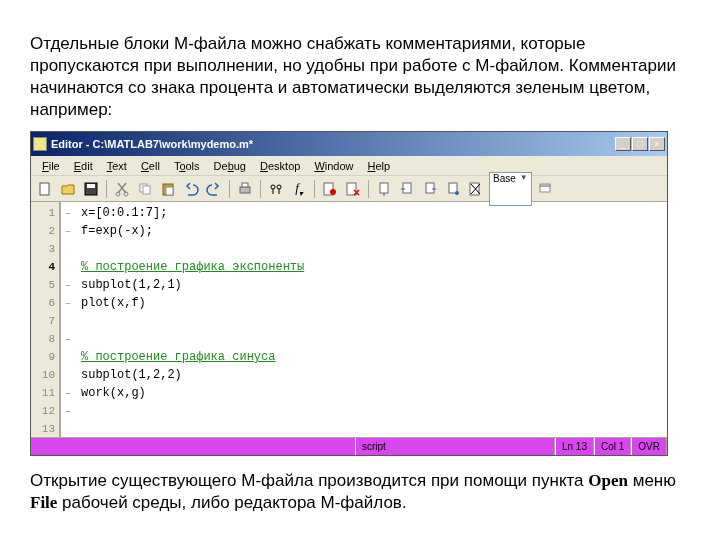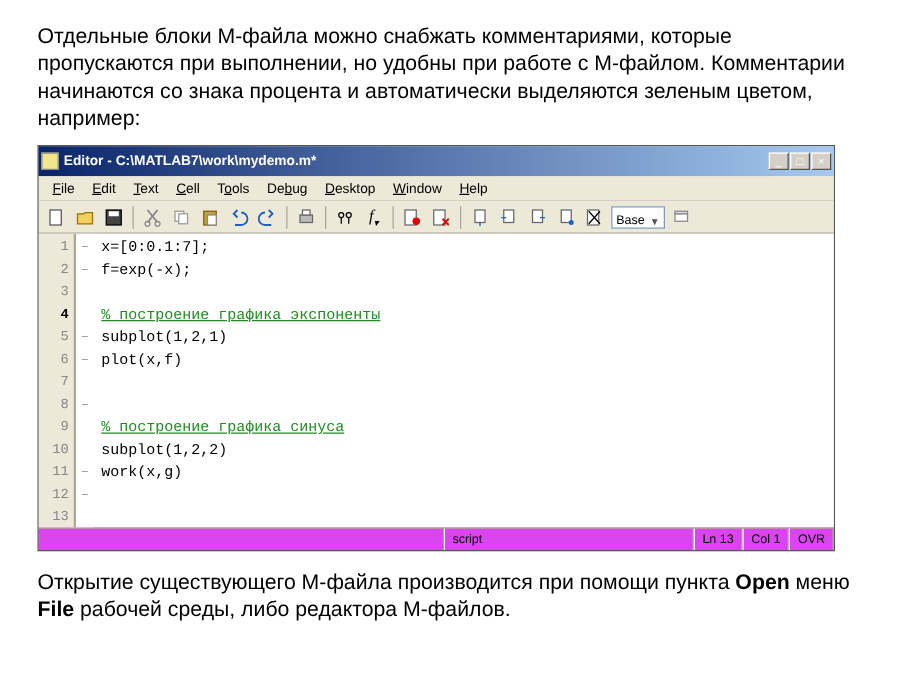--- a/index.html
+++ b/index.html
@@ -5,20 +5,21 @@
   * { margin: 0; padding: 0; box-sizing: border-box; }
   body {
     font-family: Arial, sans-serif;
     background: #fff;
     width: 720px;
     height: 540px;
     overflow: hidden;
   }
   .page {
     padding: 18px 30px 10px 30px;
+    margin-top: 15px;
   }
   .intro-text {
     font-size: 17px;
     line-height: 1.3;
     color: #000;
     margin-bottom: 10px;
   }
   .editor-window {
     border: 1px solid #555;
     width: 638px;
@@ -90,26 +91,26 @@
     cursor: pointer;
   }
   .tbtn svg { width: 16px; height: 16px; }
   .tsep {
     width: 1px;
     height: 18px;
     background: #aca899;
     margin: 0 2px;
   }
   .tdrop {
-    height: 18px;
+    height: 34px;
     background: #fff;
     border: 1px solid #7f9db9;
     font-size: 10px;
     display: flex;
-    align-items: flex-end;
+    align-items: flex-start;
     padding: 0 3px;
     gap: 4px;
   }
   .tdrop .arrow { font-size: 8px; color: #555; }
   .editor-body {
     display: flex;
     background: #fff;
     height: 235px;
     overflow: hidden;
   }
@@ -171,21 +172,21 @@
     display: flex;
     align-items: center;
   }
   .sb-spacer { flex: 1; }
   .outro-text {
     font-size: 17px;
     line-height: 1.3;
     color: #000;
     margin-top: 14px;
   }
-  .outro-text b { font-weight: bold; }
+  .outro-text b { font-weight: bold; font-family: Liberation Serif, serif; }
 </style>
 </head>
 <body>
 
 <div class="page">
   <div class="intro-text">Отдельные блоки М-файла можно снабжать комментариями, которые пропускаются при выполнении, но удобны при работе с М-файлом. Комментарии начинаются со знака процента и автоматически выделяются зеленым цветом, например:</div>
 
   <div class="editor-window">
     <div class="titlebar">
       <div class="app-icon"></div>

